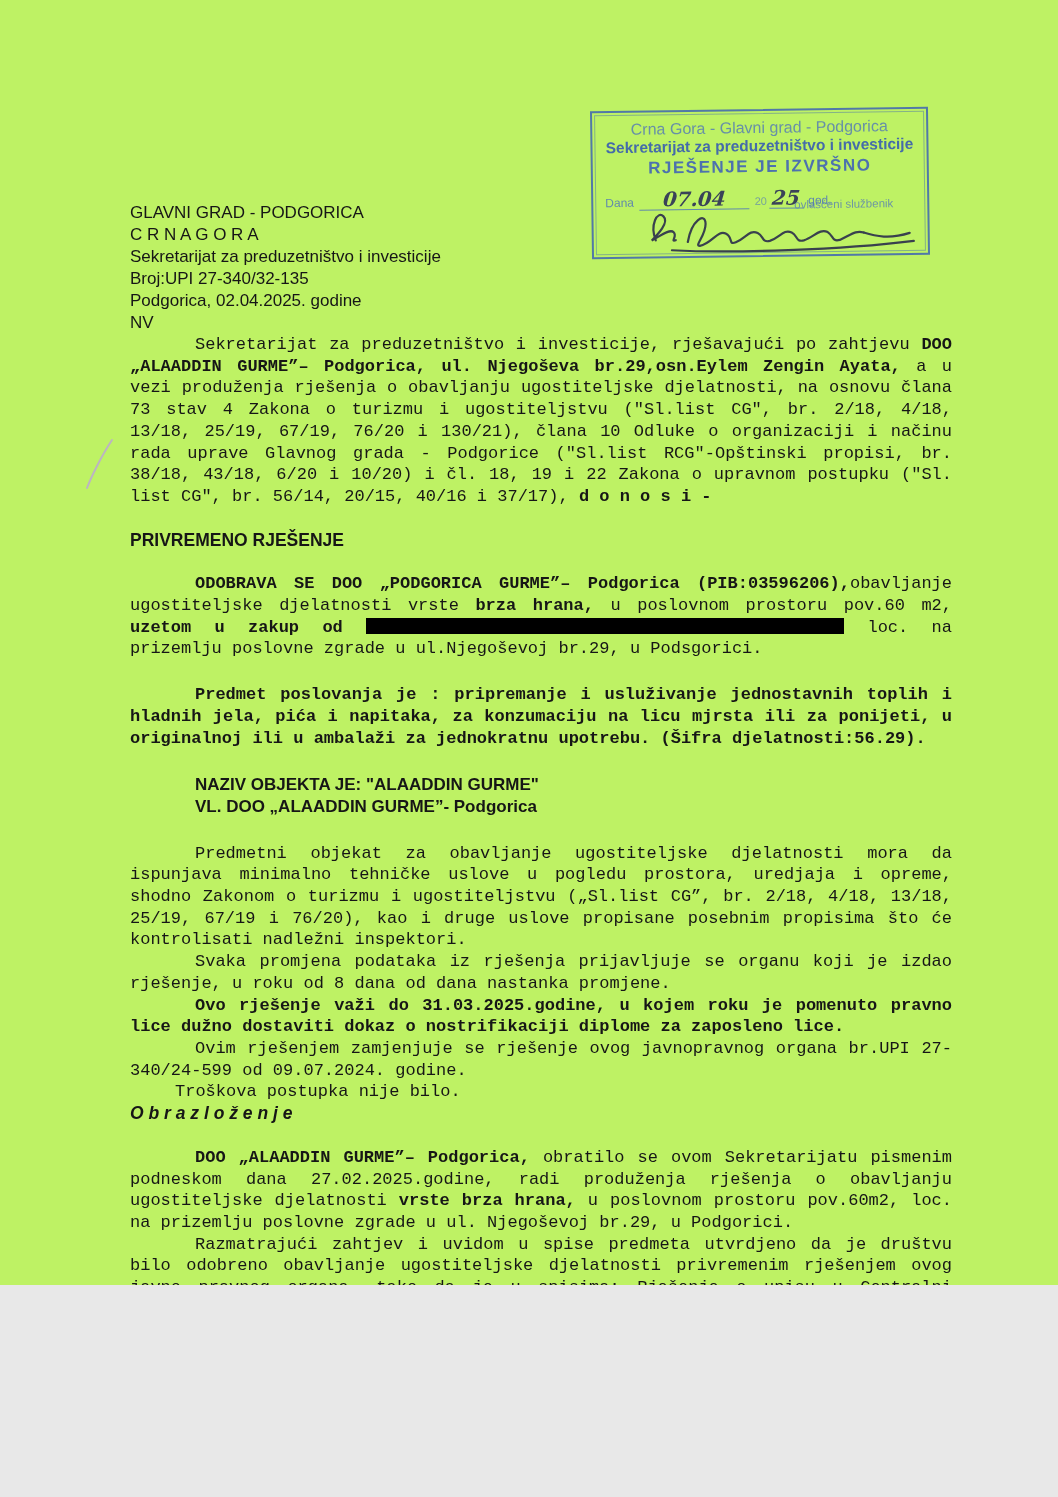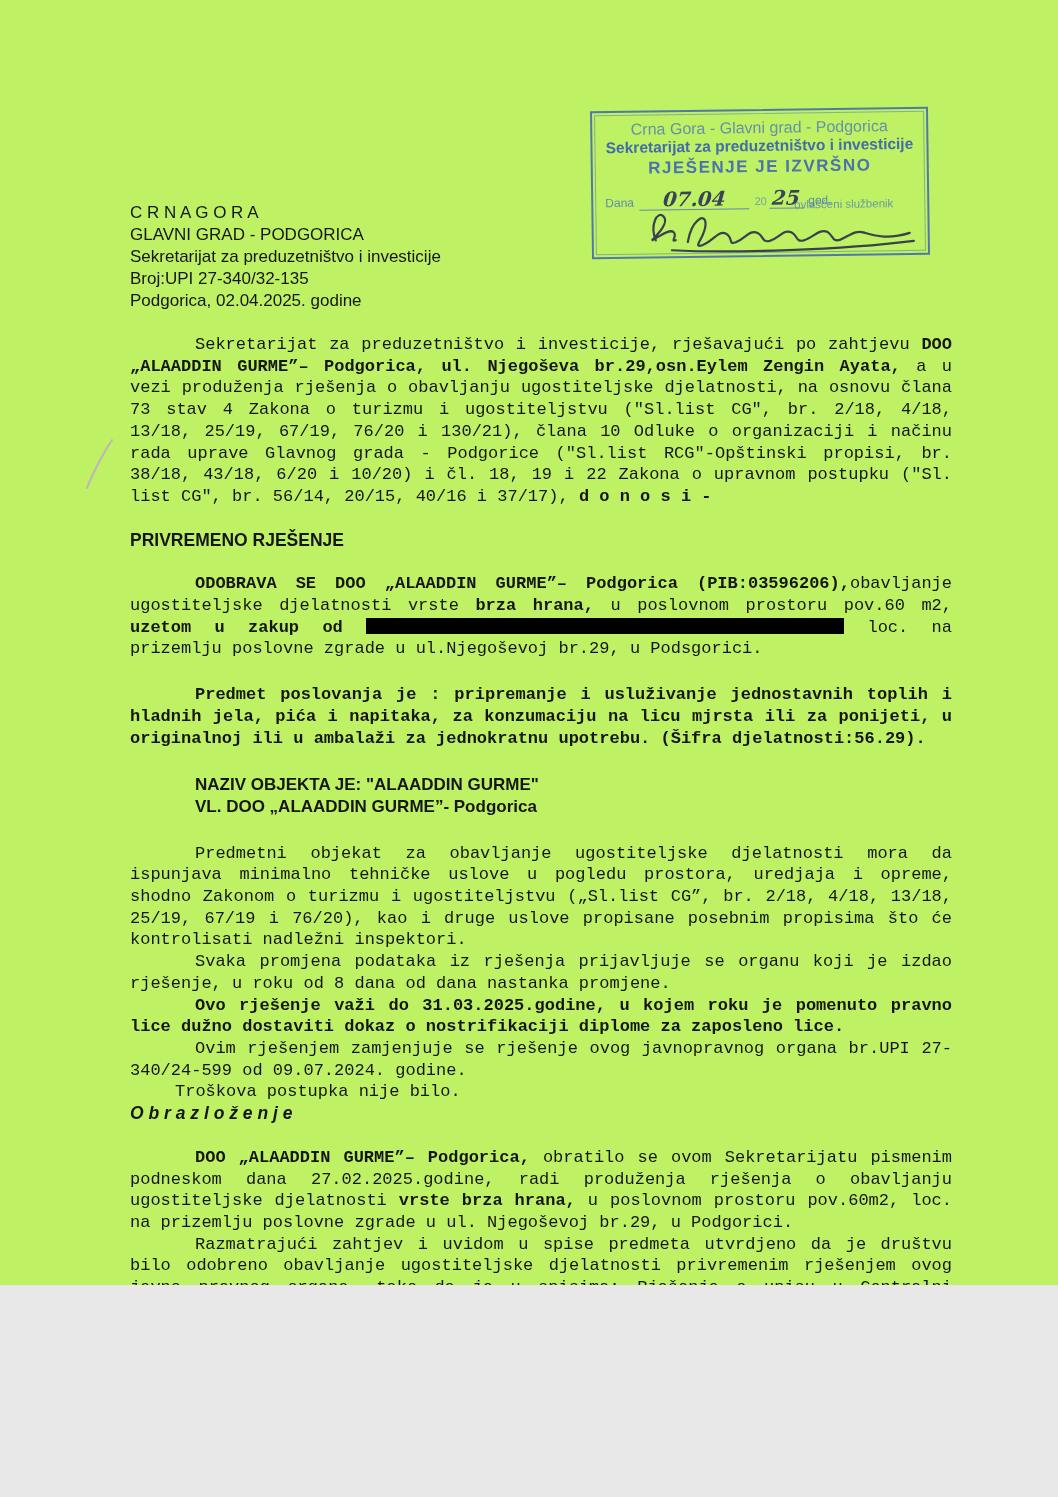--- a/index.html
+++ b/index.html
@@ -83,33 +83,34 @@
         <path d="M30,48 C90,52 200,50 272,42"></path>
       </g>
     </svg>
   </div>
 
   <svg class="tick" width="32" height="58" viewBox="0 0 32 58">
     <path d="M3,52 C6,44 16,22 28,4" fill="none" stroke="#bcb4c2" stroke-width="2" stroke-linecap="round"></path>
   </svg>
 
   <div class="header">
+    <div>GLAVNI GRAD - PODGORICA</div>
     <div>C R N A   G O R A</div>
-    <div>GLAVNI GRAD - PODGORICA</div>
     <div>Sekretarijat za preduzetništvo i investicije</div>
     <div>Broj:UPI 27-340/32-135</div>
     <div>Podgorica, 02.04.2025. godine</div>
+    <div>NV</div>
   </div>
 
   <div class="content">
     <p><span>Sekretarijat za preduzetništvo i investicije, rješavajući po zahtjevu </span><b>DOO „ALAADDIN GURME”– Podgorica, ul. Njegoševa br.29,osn.Eylem Zengin Ayata,</b><span> a u vezi produženja rješenja o obavljanju ugostiteljske djelatnosti, na osnovu člana 73 stav 4 Zakona o turizmu i ugostiteljstvu ("Sl.list CG", br. 2/18, 4/18, 13/18, 25/19, 67/19, 76/20 i 130/21), člana 10 Odluke o organizaciji i načinu rada uprave Glavnog grada - Podgorice ("Sl.list RCG"-Opštinski propisi, br. 38/18, 43/18, 6/20 i 10/20) i čl. 18, 19 i 22 Zakona o upravnom postupku ("Sl. list CG", br. 56/14, 20/15, 40/16 i 37/17), </span><b>d o n o s i -</b></p>
 
     <div class="doc-title">PRIVREMENO RJEŠENJE</div>
 
-    <p><b>ODOBRAVA SE DOO „ALAADDIN GURME”– Podgorica (PIB:03596206),</b><span>obavljanje ugostiteljske djelatnosti vrste </span><b>brza hrana,</b><span> u poslovnom prostoru pov.60 m2, </span><b>uzetom u zakup od</b><span> </span><span class="redact"></span><span> loc. na prizemlju poslovne zgrade u ul.Njegoševoj br.29, u Podsgorici.</span></p>
+    <p><b>ODOBRAVA SE DOO „PODGORICA GURME”– Podgorica (PIB:03596206),</b><span>obavljanje ugostiteljske djelatnosti vrste </span><b>brza hrana,</b><span> u poslovnom prostoru pov.60 m2, </span><b>uzetom u zakup od</b><span> </span><span class="redact"></span><span> loc. na prizemlju poslovne zgrade u ul.Njegoševoj br.29, u Podsgorici.</span></p>
 
     <p class="mt-a"><b>Predmet poslovanja je : pripremanje i usluživanje jednostavnih toplih i hladnih jela, pića i napitaka, za konzumaciju na licu mjrsta ili za ponijeti, u originalnoj ili u ambalaži za jednokratnu upotrebu. (Šifra djelatnosti:56.29).</b></p>
 
     <div class="naziv">
       <div>NAZIV  OBJEKTA JE:  "ALAADDIN GURME"</div>
       <div>VL. DOO „ALAADDIN GURME”- Podgorica</div>
     </div>
 
     <p class="mt-b"><span>Predmetni objekat za obavljanje ugostiteljske djelatnosti mora da ispunjava minimalno tehničke uslove u pogledu prostora, uredjaja i opreme, shodno Zakonom o turizmu i ugostiteljstvu („Sl.list CG”, br. 2/18, 4/18, 13/18, 25/19, 67/19 i 76/20), kao i druge uslove propisane posebnim propisima što će kontrolisati nadležni inspektori.</span></p>
     <p><span>Svaka promjena podataka iz rješenja prijavljuje se organu koji je izdao rješenje, u roku od 8 dana od dana nastanka promjene.</span></p>

